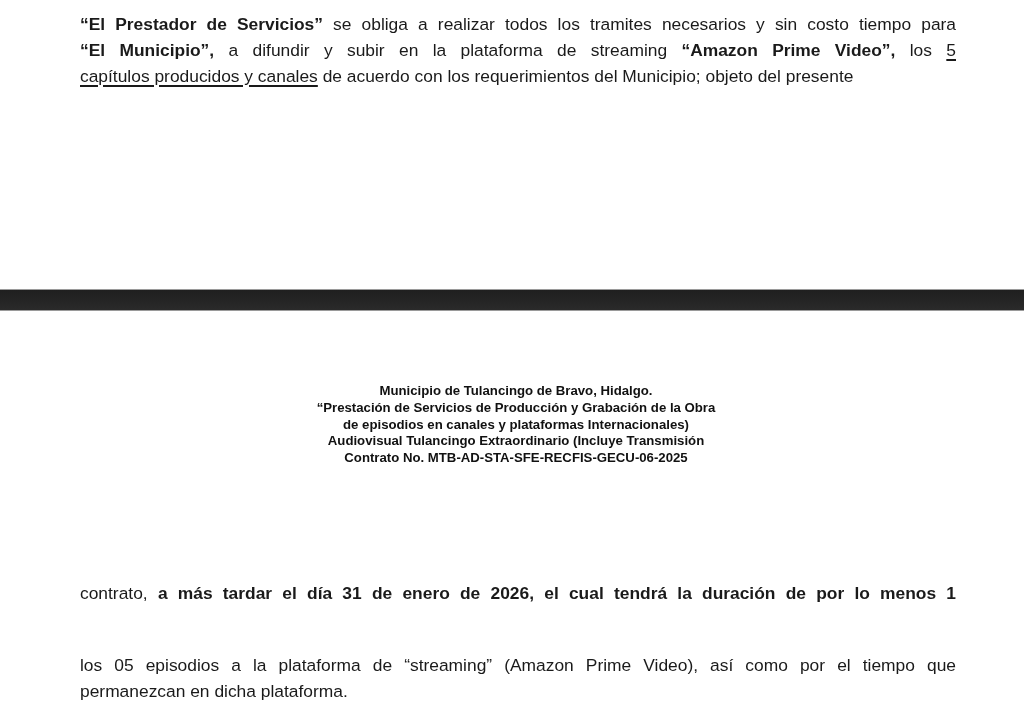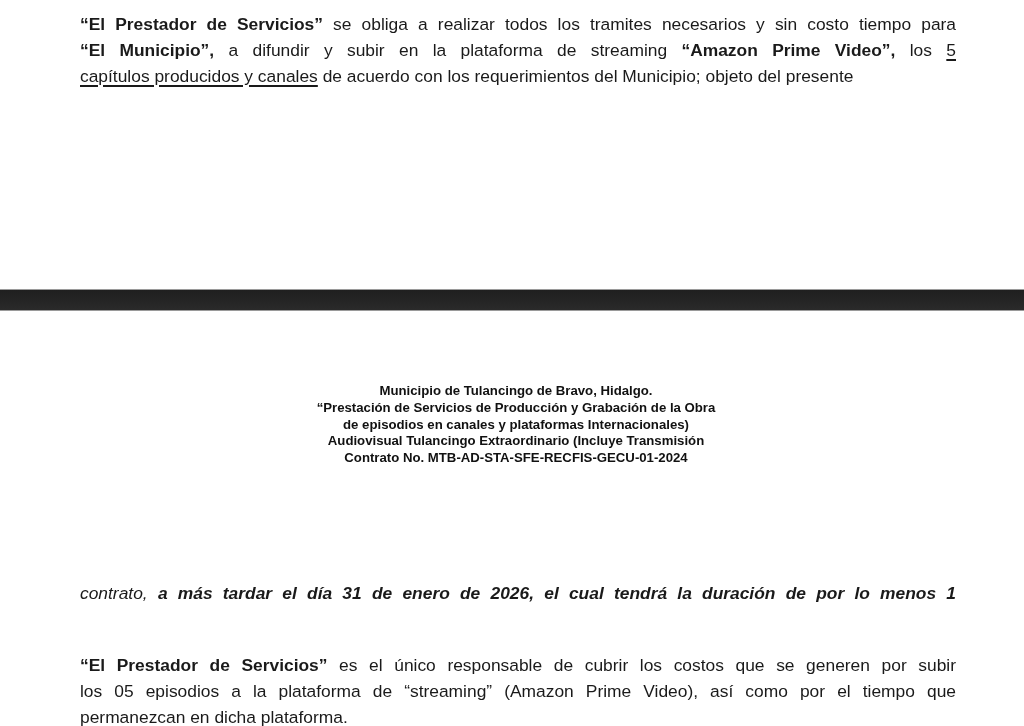--- a/index.html
+++ b/index.html
@@ -65,21 +65,21 @@
       left: 0;
       width: 1024px;
       text-align: center;
       font-weight: bold;
       font-size: 13.2px;
       line-height: 16.8px;
       color: #111;
     }
     .header-block .hline { display: block; padding-left: 8px; }
 
-    #p2 { top: 580px; font-style: italic; }
+    #p2 { top: 580px; }
     #p3 { top: 652px; }
   </style>
 </head>
 <body>
 
 <div class="page page-top">
   <div class="para" id="p1">
     <span class="line">
       <span class="b">“El Prestador de Servicios”</span><span> se obliga a realizar todos los tramites necesarios y sin costo tiempo para</span>
     </span>
@@ -94,28 +94,25 @@
 
 <div class="separator"></div>
 
 <div class="page page-bottom"></div>
 
 <div class="header-block">
   <span class="hline">Municipio de Tulancingo de Bravo, Hidalgo.</span>
   <span class="hline">“Prestación de Servicios de Producción y Grabación de la Obra</span>
   <span class="hline">de episodios en canales y plataformas Internacionales)</span>
   <span class="hline">Audiovisual Tulancingo Extraordinario (Incluye Transmisión</span>
-  <span class="hline">Contrato No.  MTB-AD-STA-SFE-RECFIS-GECU-01-2024</span>
+  <span class="hline">Contrato No.  MTB-AD-STA-SFE-RECFIS-GECU-06-2025</span>
 </div>
 
 <div class="para" id="p2">
   <span class="line">
     <span>contrato, </span><span class="b">a más tardar el día 31 de enero de 2026, el cual tendrá la duración de por lo menos 1</span>
   </span>
 </div>
 
 <div class="para" id="p3">
-  <span class="line">
-    <span class="b">“El Prestador de Servicios”</span><span> es el único responsable de cubrir los costos que se generen por subir</span>
-  </span>
   <span class="line">los 05 episodios a la plataforma de “streaming” (Amazon Prime Video), así como por el tiempo que</span>
   <span class="line last">permanezcan en dicha plataforma.</span>
 </div>
 
 </body></html>

